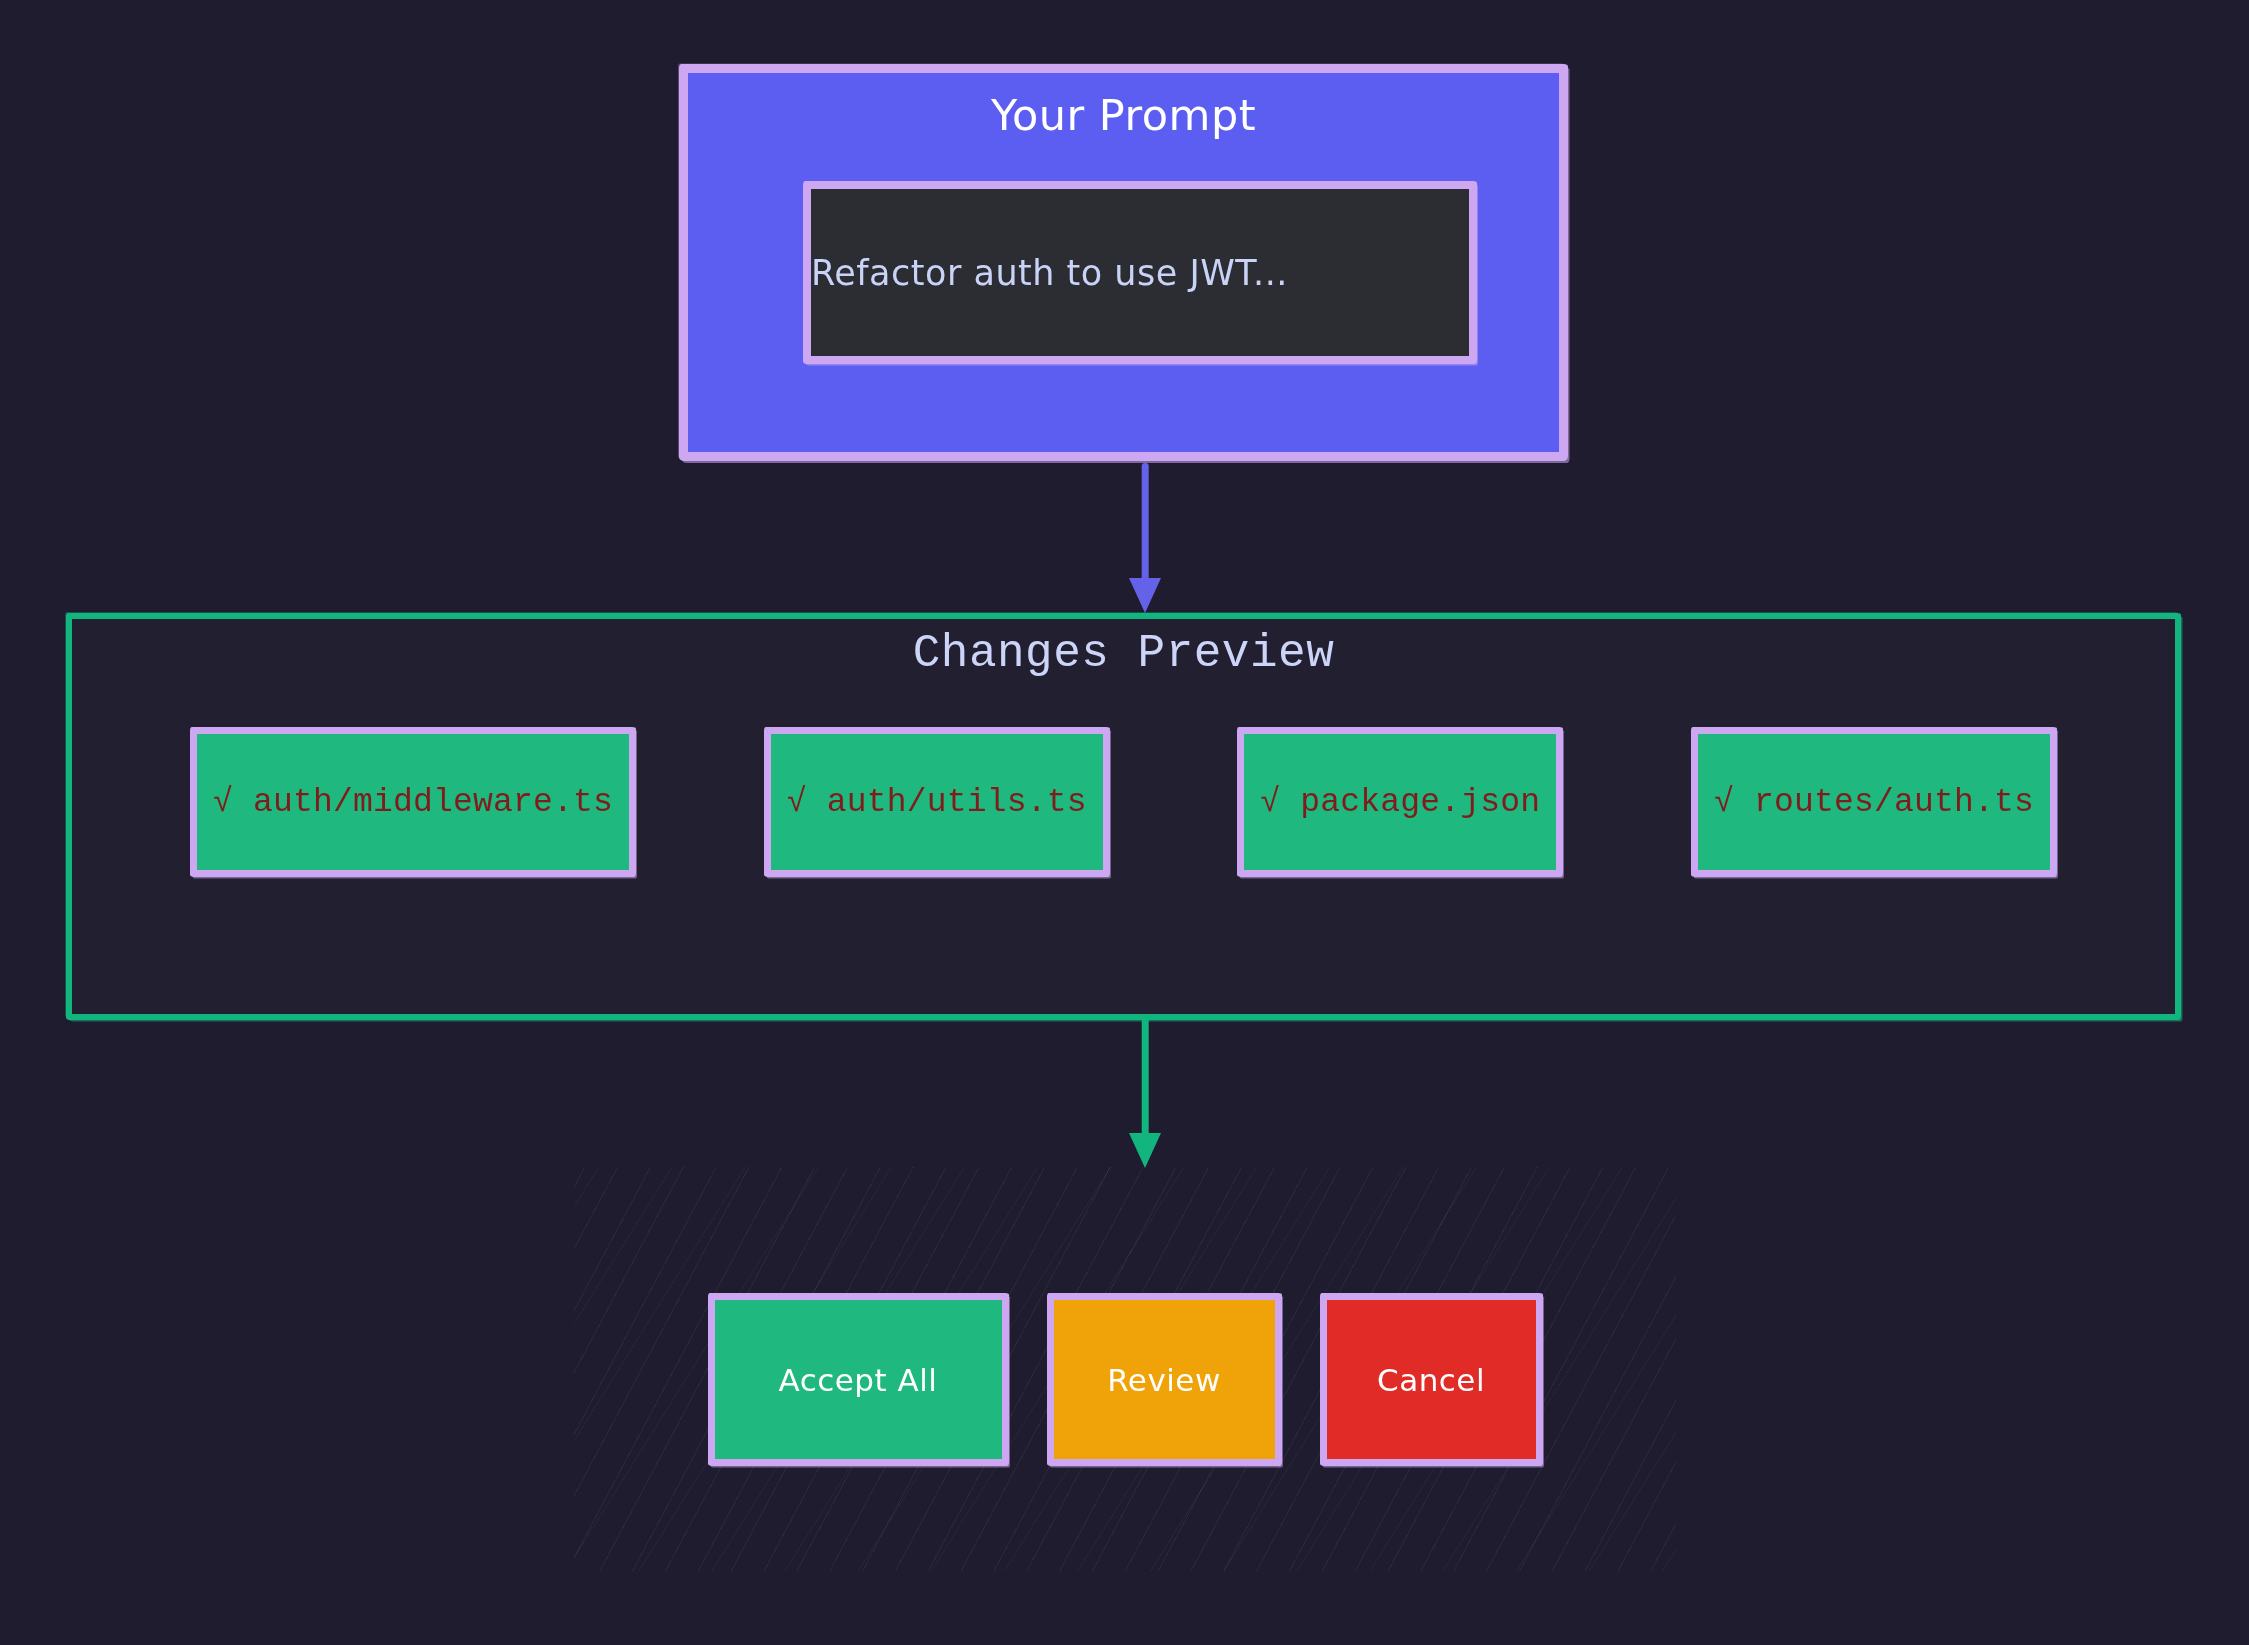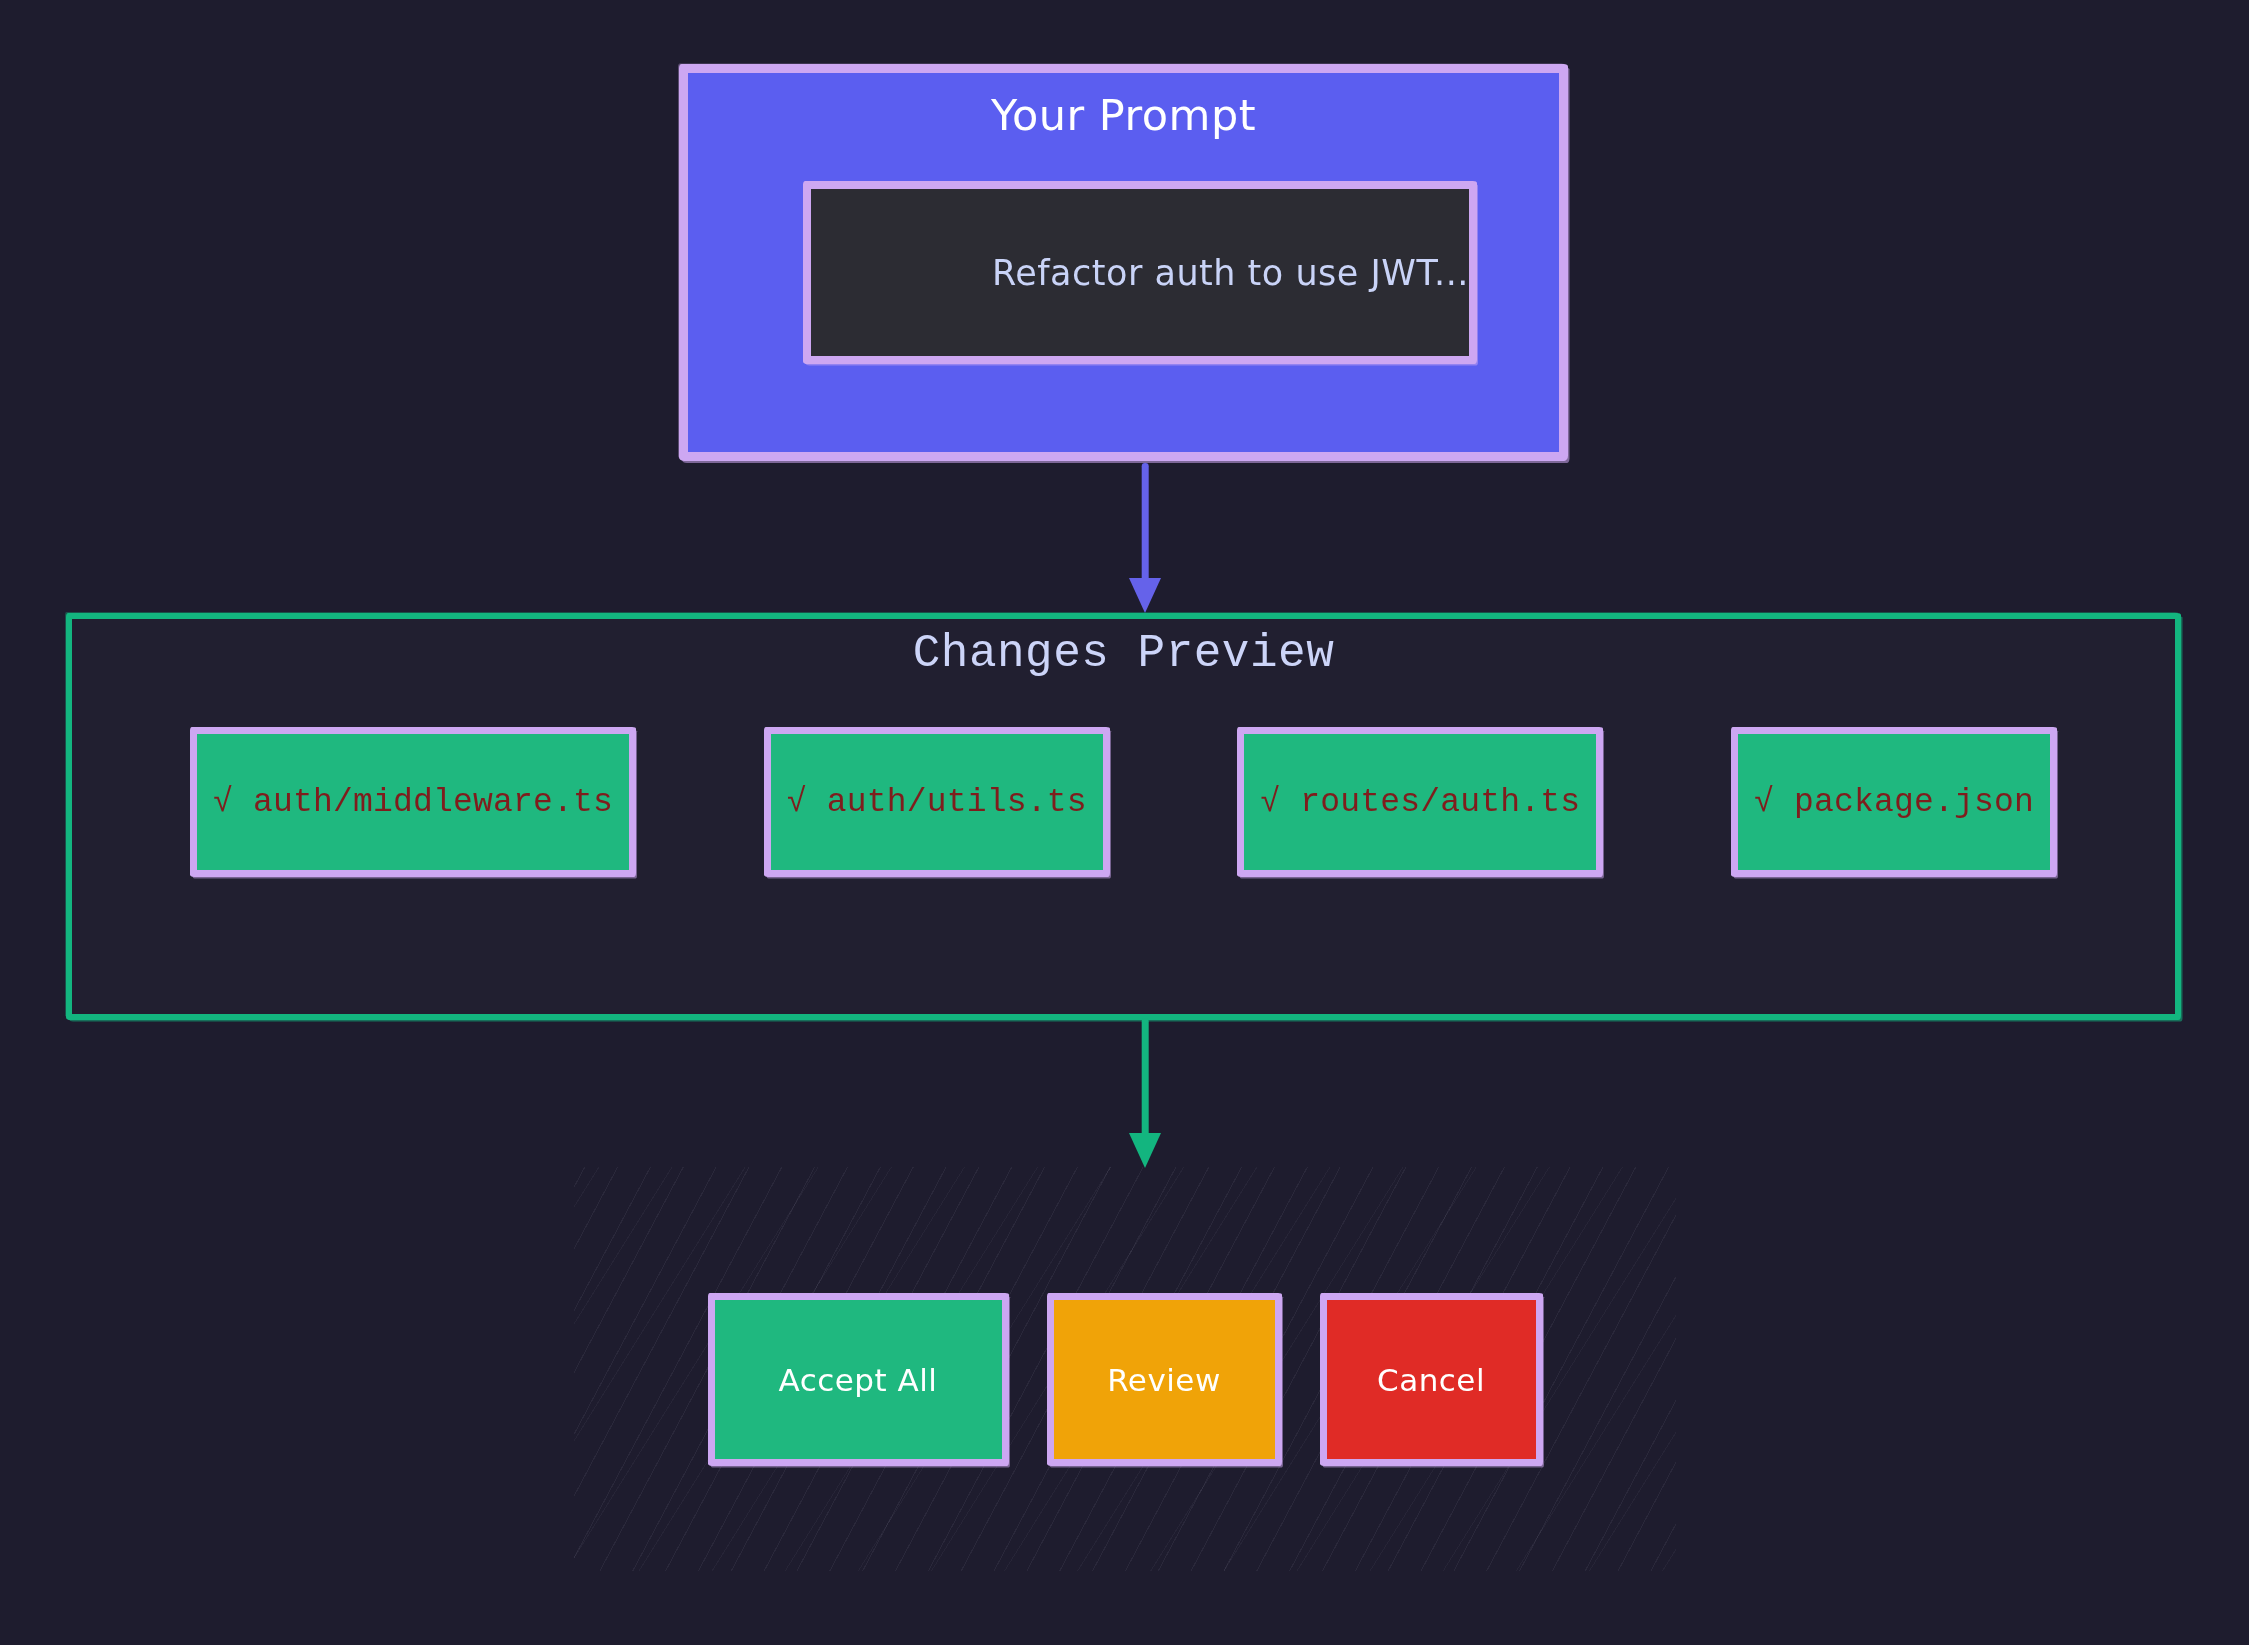--- a/index.html
+++ b/index.html
@@ -140,21 +140,21 @@
     letter-spacing: 0.5px;
   }
   
   #prompt-field {
     position: absolute;
     left: 115px; top: 108px; width: 658px; height: 167px;
     background: #2c2c33;
     border: 8.5px solid #cda7f2;
     border-radius: 2.4px 4.2px 2.8px 4.7px / 3.8px 2.4px 4.7px 2.8px;
     box-shadow: 1.9px 2.4px 0 -0.9px rgba(205,167,242,0.5);
-    display: flex; align-items: center; justify-content: flex-end;
+    display: flex; align-items: center; justify-content: flex-start;
   }
   #prompt-field-text {
     color: #c9d3f7;
     font-size: 35px;
     letter-spacing: 0.5px;
     white-space: nowrap;
   }
 
   
   .arrow { position: absolute; }
@@ -266,25 +266,25 @@
 
     <div class="file-chip hatch-green">
       <span class="file-chip-label">√ auth/middleware.ts</span>
     </div>
 
     <div class="file-chip hatch-green">
       <span class="file-chip-label">√ auth/utils.ts</span>
     </div>
 
     <div class="file-chip hatch-green">
+      <span class="file-chip-label">√ package.json</span>
+    </div>
+
+    <div class="file-chip hatch-green">
       <span class="file-chip-label">√ routes/auth.ts</span>
-    </div>
-
-    <div class="file-chip hatch-green">
-      <span class="file-chip-label">√ package.json</span>
     </div>
 
   </div>
 </div>
 
 <div class="arrow" id="arrow-preview-to-actions">
   <div class="arrow-shaft"></div>
   <div class="arrow-head"></div>
 </div>
 

